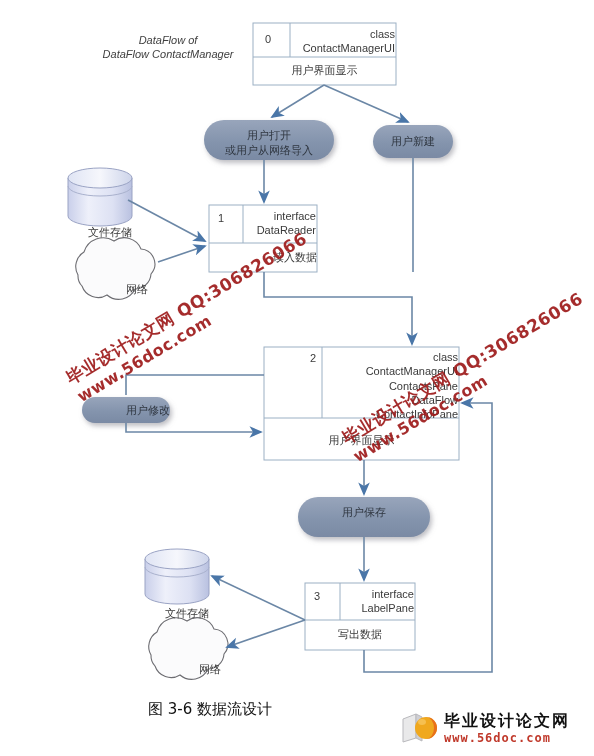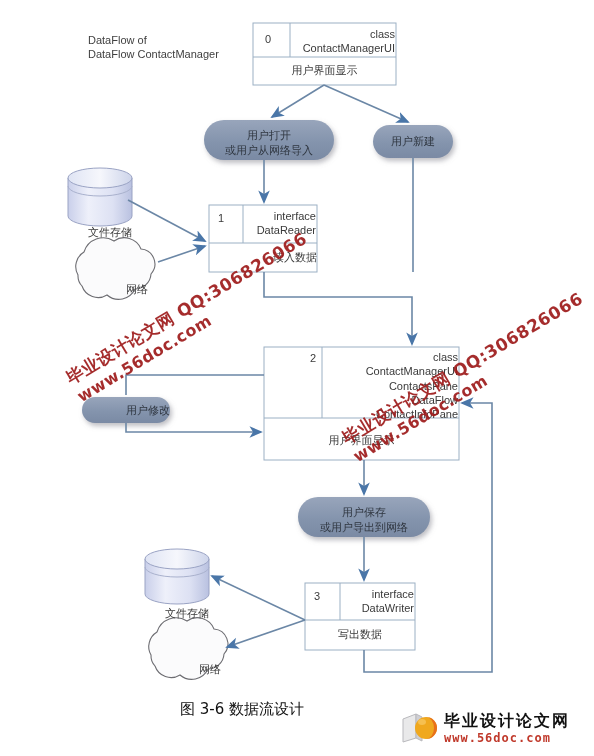--- a/index.html
+++ b/index.html
@@ -3,42 +3,42 @@
 <meta charset="utf-8">
 <style>
   html,body{margin:0;padding:0;background:#ffffff;}
   body{
     width:594px;height:756px;position:relative;overflow:hidden;
     font-family:"Liberation Sans","DejaVu Sans",sans-serif;
     color:#3a3a3a;
   }
   #canvas{position:absolute;left:0;top:0;width:594px;height:756px;}
   svg.layer{position:absolute;left:0;top:0;width:594px;height:756px;}
-  .txt{position:absolute;text-align:left;line-height:1.25;}
+  .txt{position:absolute;text-align:center;line-height:1.25;font-style:italic;}
 
   
   .diagram-title{
     left:88px;top:34px;width:160px;font-size:11px;color:#404040;
   }
 
   
   .box-idx{position:absolute;font-size:11px;color:#3a3a3a;}
   .box-head{position:absolute;font-size:11px;color:#3a3a3a;text-align:right;line-height:1.3;}
   .box-foot{position:absolute;font-size:11px;color:#3a3a3a;text-align:center;}
 
   
   .pill-label{position:absolute;font-size:11px;color:#2f3640;text-align:center;line-height:1.35;}
 
   
   .store-label{position:absolute;font-size:11px;color:#3a3a3a;text-align:right;margin-top:33px;}
 
   
   .caption{
     position:absolute;left:0;top:700px;width:420px;text-align:center;
-    font-size:15px;color:#111;font-family:"DejaVu Sans","Liberation Sans",sans-serif;padding-left:32px;
+    font-size:15px;color:#111;font-family:"DejaVu Sans","Liberation Sans",sans-serif;
   }
 
   
   .wm{
     position:absolute;color:#9e1b1b;font-weight:bold;white-space:nowrap;
     font-family:"DejaVu Sans","Liberation Sans",sans-serif;
     transform-origin:0 0;opacity:.92;pointer-events:none;
   }
   .wm .l1{font-size:17px;letter-spacing:.5px;}
   .wm .l2{font-size:16px;letter-spacing:.5px;}
@@ -211,37 +211,36 @@
     <div>ContactManagerUI</div>
     <div>ContactsPane</div>
     <div>DataFlow</div>
     <div>ContactInfoPane</div>
   </div>
   <div class="box-foot" style="left:264px;top:433px;width:195px;">用户界面显示</div>
 
   <div class="box-idx" style="left:314px;top:590px;">3</div>
   <div class="box-head" style="left:341px;top:587px;width:73px;">
     <div>interface</div>
-    <div>DataWriter</div>
+    <div>LabelPane</div>
   </div>
   <div class="box-foot" style="left:305px;top:627px;width:110px;">写出数据</div>
 
   <div class="pill-label" style="left:204px;top:128px;width:130px;">
     <div>用户打开</div>
     <div>或用户从网络导入</div>
   </div>
   <div class="pill-label" style="left:373px;top:134px;width:80px;">
     <div>用户新建</div>
   </div>
   <div class="pill-label" style="left:82px;top:403px;width:88px;text-align:right;">
     <div>用户修改</div>
   </div>
   <div class="pill-label" style="left:298px;top:505px;width:132px;text-align:center;">
     <div>用户保存</div>
-    <div>或用户导出到网络</div>
   </div>
 
   <div class="store-label" style="left:68px;top:192px;width:64px;">文件存储</div>
   <div class="store-label" style="left:78px;top:249px;width:70px;">网络</div>
   <div class="store-label" style="left:145px;top:573px;width:64px;">文件存储</div>
   <div class="store-label" style="left:151px;top:629px;width:70px;">网络</div>
 
   <div class="wm" style="left:62px;top:370px;transform:rotate(-31deg);">
     <div class="l1">毕业设计论文网   QQ:306826066</div>
     <div class="l2">www.56doc.com</div>

